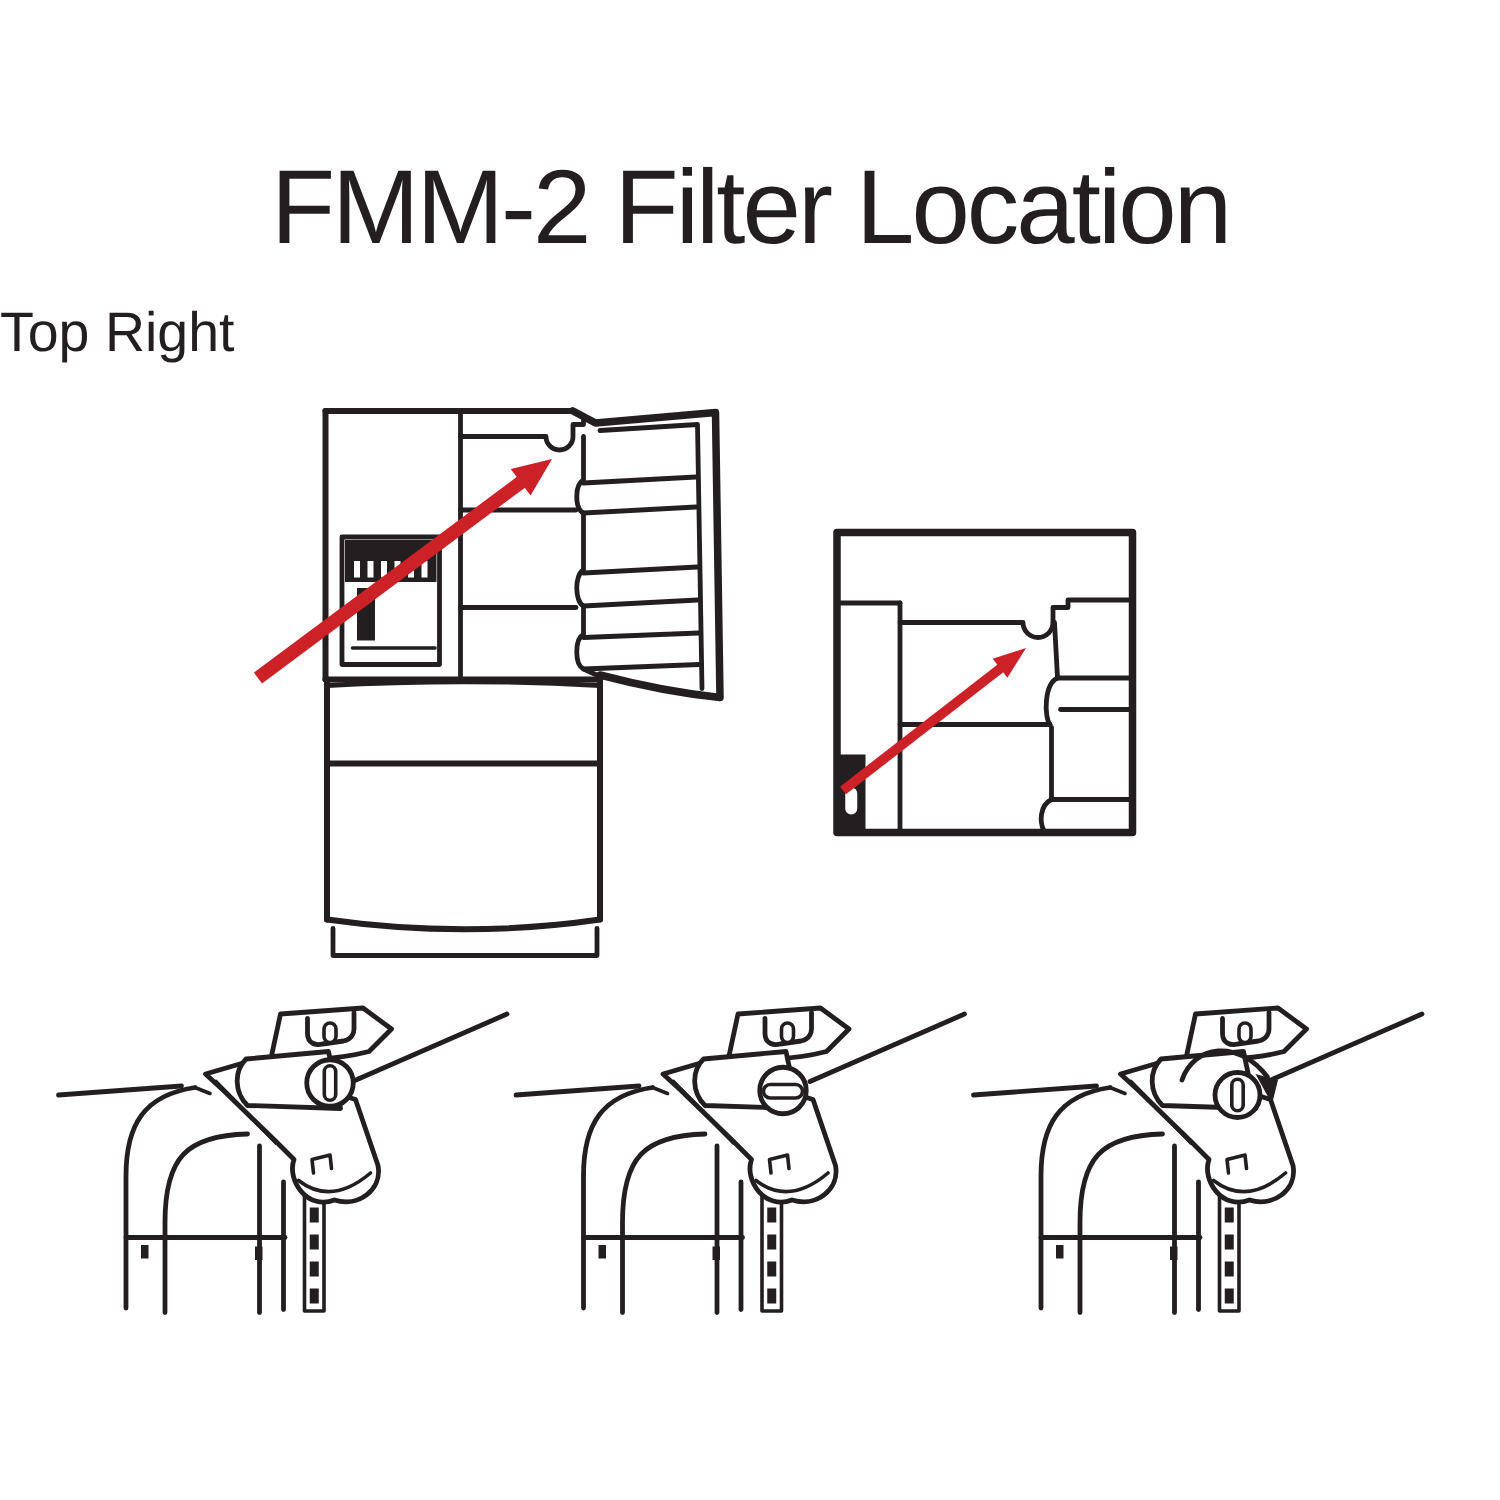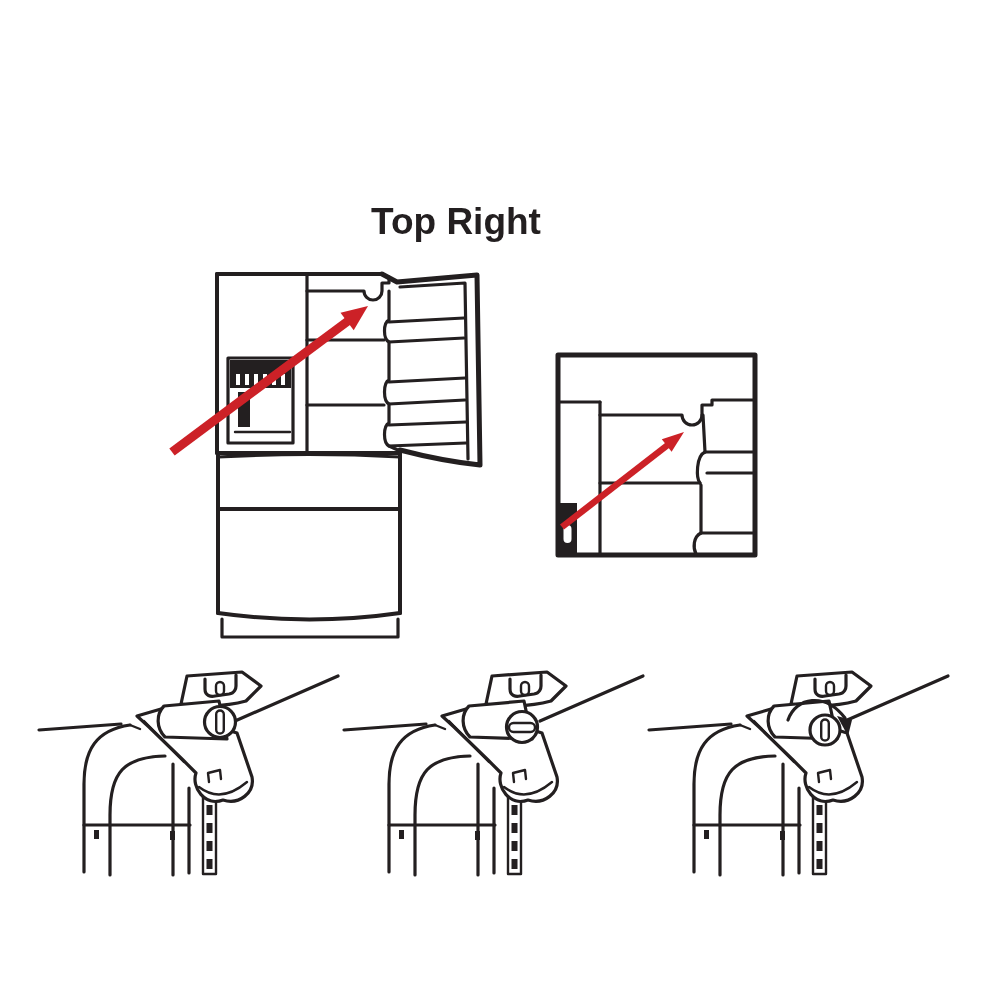--- a/index.html
+++ b/index.html
@@ -15,21 +15,21 @@
     color:var(--line);
     overflow:hidden;
   }
   .title{
     position:absolute;top:100px;left:0;width:1000px;
     text-align:center;font-size:70px;font-weight:400;
     letter-spacing:-2px;line-height:1.1;white-space:nowrap;
   }
   .subtitle{
     position:absolute;top:202px;left:0;width:912px;
-    text-align:center;font-size:37px;font-weight:700;line-height:1.1;
+    text-align:left;font-size:37px;font-weight:400;line-height:1.1;
   }
   svg{position:absolute;overflow:visible;}
   #fig-fridge{left:160px;top:260px;}
   #fig-inset{left:548px;top:348px;}
   #fig-step1{left:33px;top:660px;}
   #fig-step2{left:338px;top:660px;}
   #fig-step3{left:643px;top:660px;}
   .ln{fill:none;stroke:var(--line);stroke-width:3.2;stroke-linecap:round;stroke-linejoin:round;}
   .lnf{fill:#fff;stroke:var(--line);stroke-width:3.2;stroke-linecap:round;stroke-linejoin:round;}
   .thk{stroke-width:5;}
@@ -38,20 +38,21 @@
   .blk{fill:var(--line);stroke:none;}
   .wht{fill:#fff;stroke:none;}
   .redl{fill:none;stroke:var(--arrow);stroke-linecap:butt;}
   .redf{fill:var(--arrow);stroke:none;}
 </style>
 </head>
 <body>
 
 <div class="canvas">
 
+  <div class="title">FMM-2 Filter Location</div>
   <div class="subtitle">Top Right</div>
 
   <svg id="fig-fridge" width="335" height="390" viewBox="0 0 335 390">
     <g>
 
       <path class="ln med" d="M57,14 L222,14"></path>
       <path class="ln med" d="M57,14 L57,193"></path>
       <path class="ln" d="M147,14 L147,193"></path>
       <path class="ln med" d="M57,193 L240,193"></path>
 

